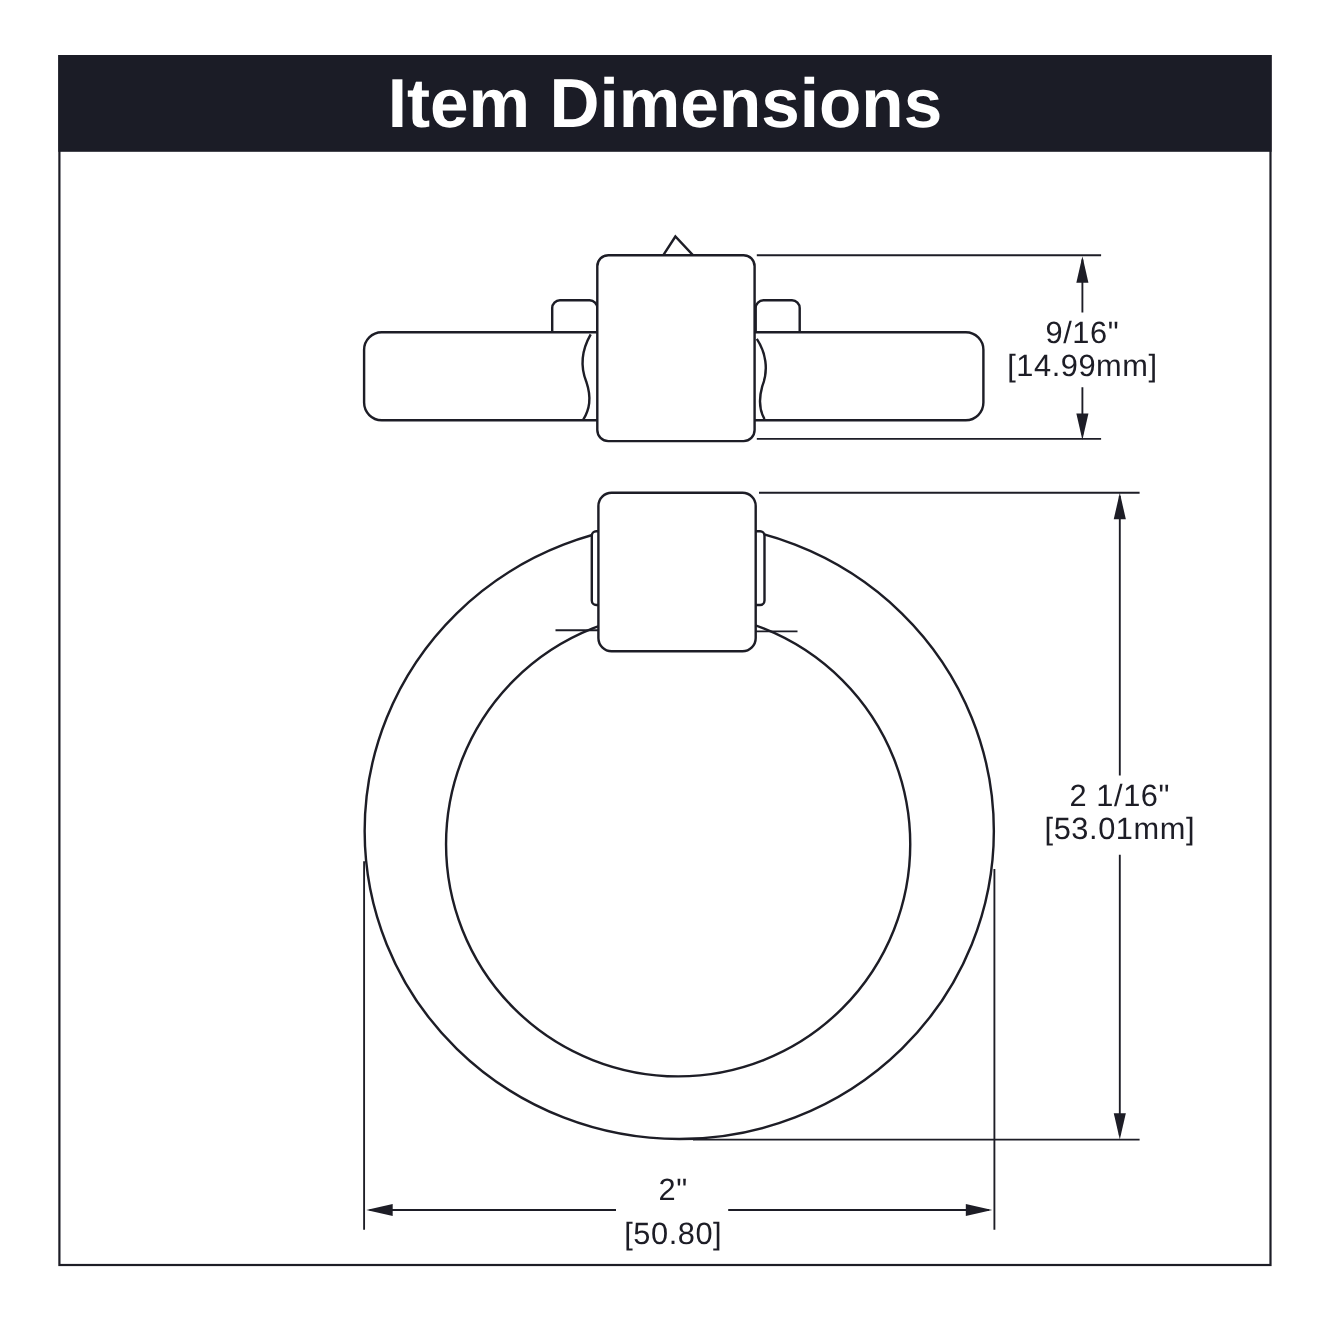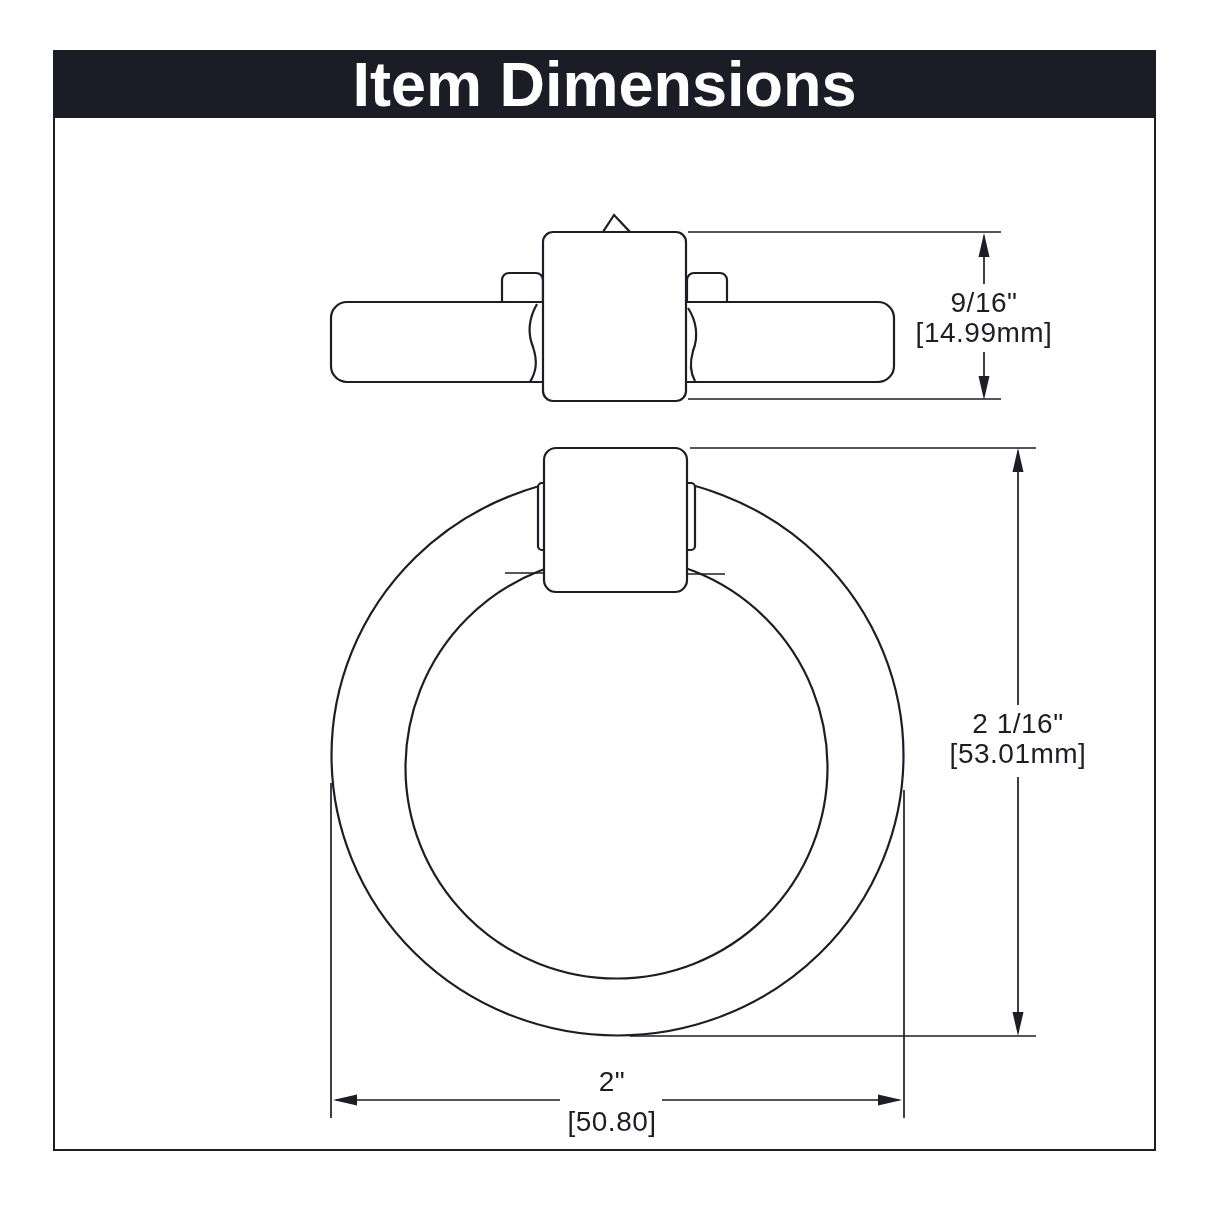--- a/index.html
+++ b/index.html
@@ -5,21 +5,21 @@
   html,body{margin:0;padding:0;background:#ffffff;}
   body{
     width:1214px;height:1214px;position:relative;overflow:hidden;
     font-family:"Liberation Sans", sans-serif;
   }
   .frame{
     position:absolute;left:53px;top:50px;width:1103px;height:1101px;
     border:2px solid #1d1d26;box-sizing:border-box;background:#ffffff;
   }
   .header{
-    position:absolute;left:53px;top:50px;width:1103px;height:68px;
+    position:absolute;left:53px;top:50px;width:1103px;height:88px;
     background:#1b1c26;display:flex;align-items:center;justify-content:center;
   }
   .header-title{
     color:#ffffff;font-size:63px;font-weight:bold;letter-spacing:0px;
     line-height:1;white-space:nowrap;
   }
   svg.drawing{position:absolute;left:0;top:0;}
   .outline{fill:#ffffff;stroke:#1d1d26;stroke-width:2.2;}
   .outline-nf{fill:none;stroke:#1d1d26;stroke-width:2.2;}
   .dimline{fill:none;stroke:#1d1d26;stroke-width:1.7;}

